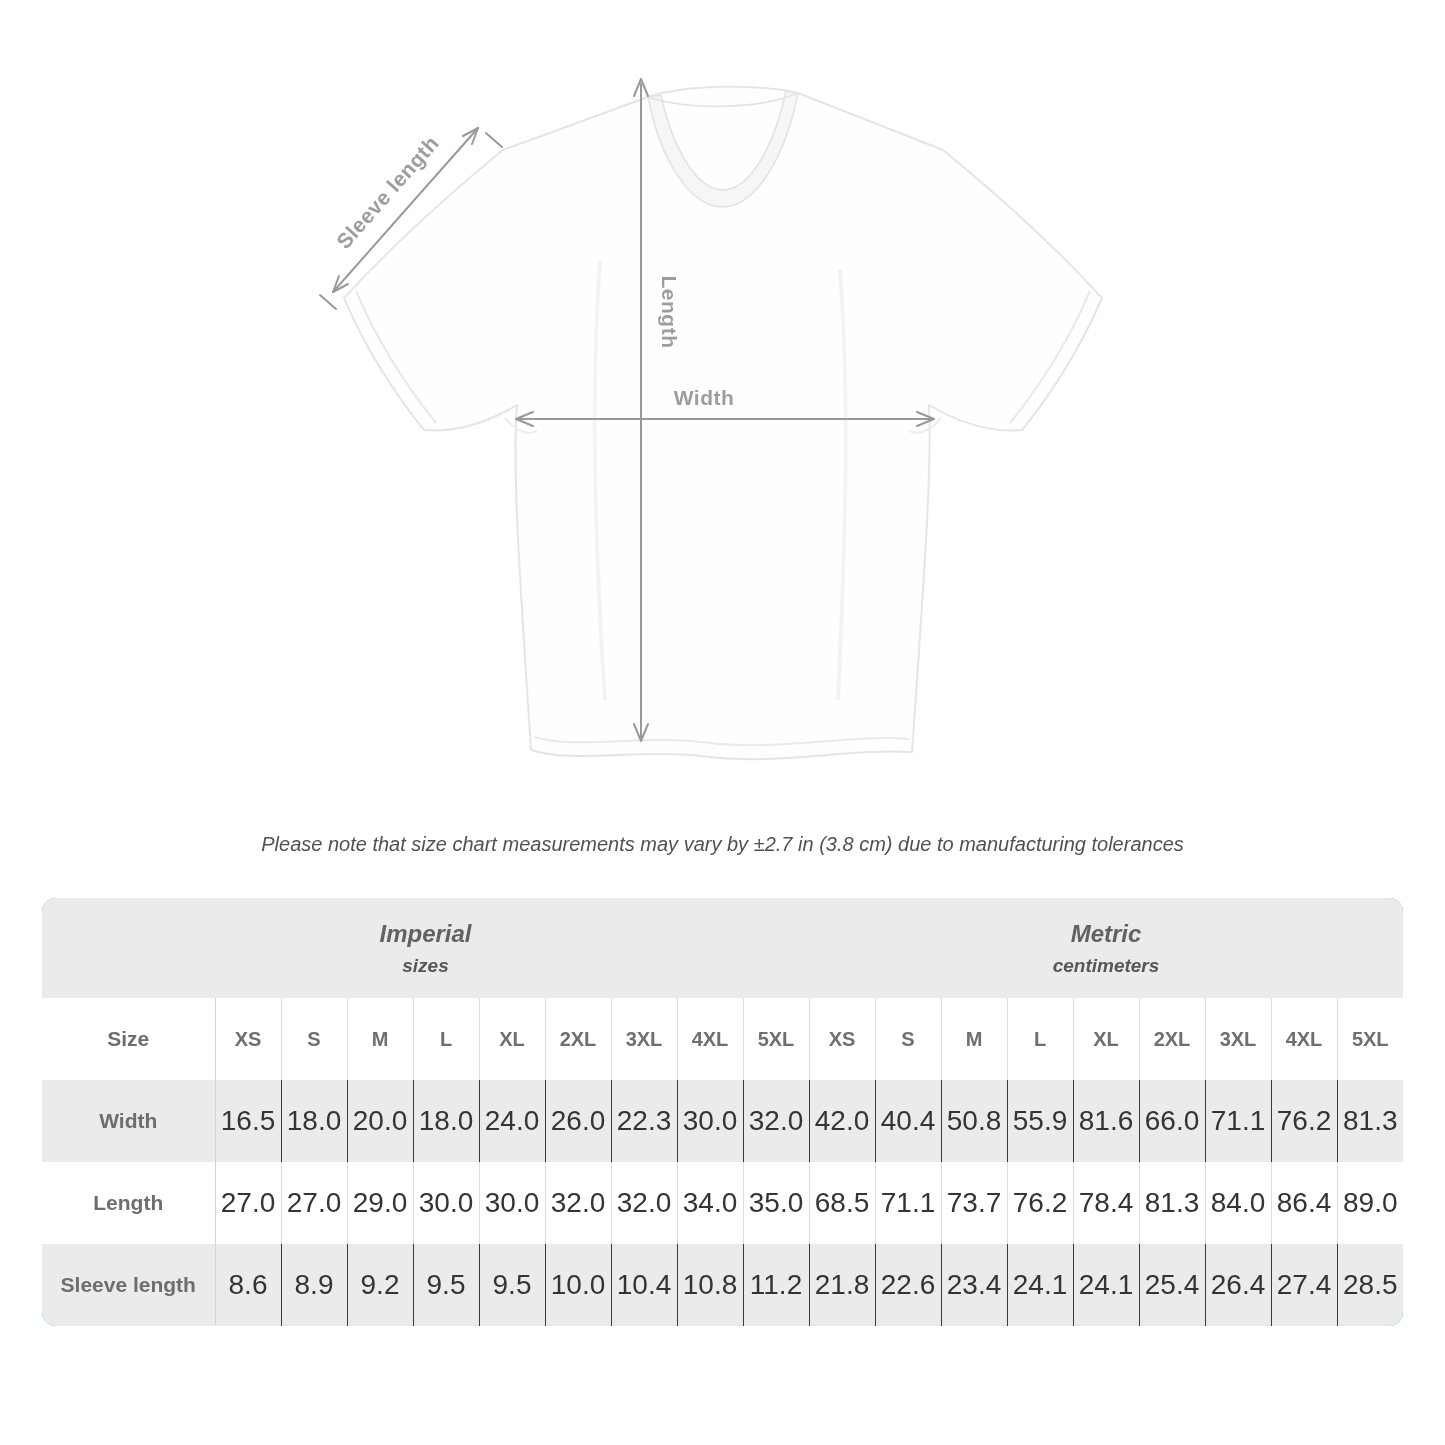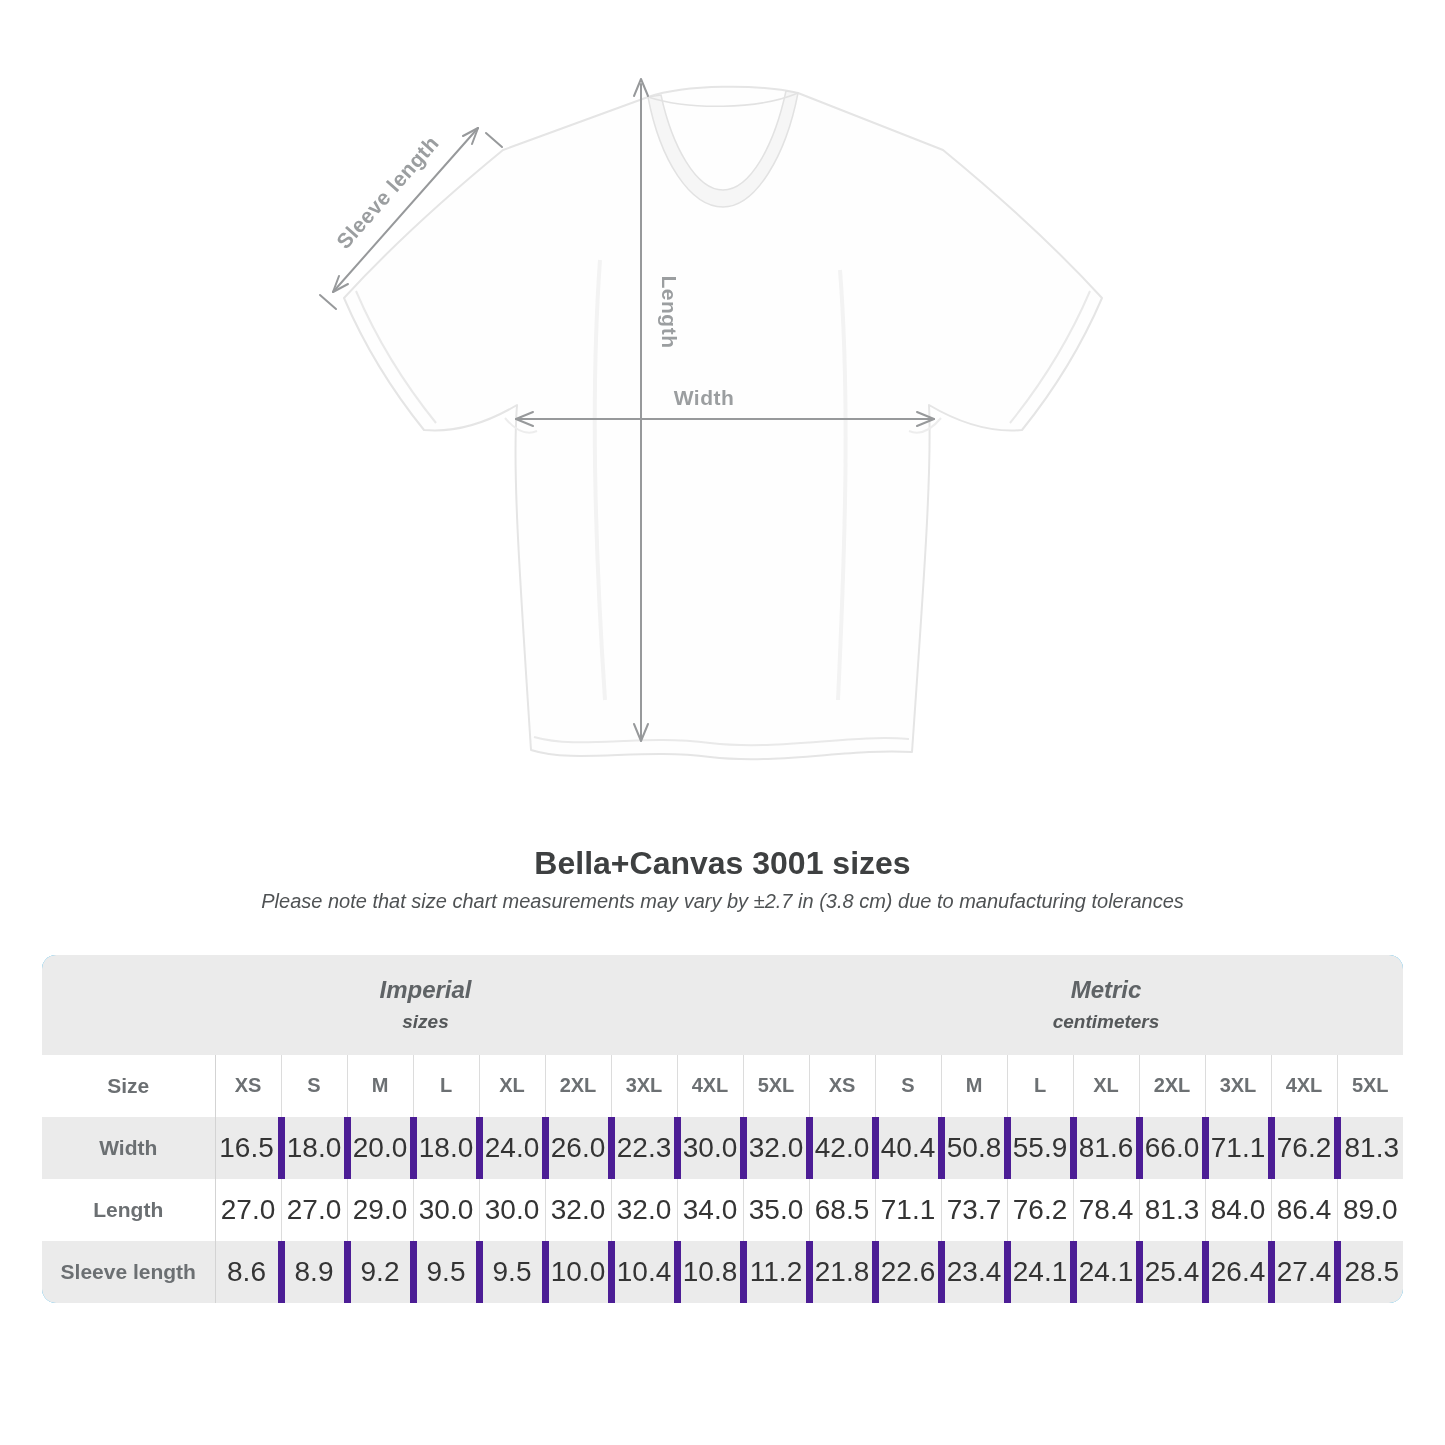--- a/index.html
+++ b/index.html
@@ -9,29 +9,29 @@
   .diagram svg{display:block;}
   .dim-label{fill:#9b9ea0;font-weight:bold;font-size:21px;letter-spacing:.5px;}
   h1.title{margin:20px 0 0 0;text-align:center;font-size:32px;line-height:1.15;
     color:#3e4041;font-weight:bold;}
   p.subtitle{margin:8px 0 0 0;text-align:center;font-style:italic;font-size:20px;color:#4f5254;}
   .panel{margin:42px 42px 0 42px;border-radius:14px;overflow:hidden;background:#0ea5e9;}
   table.sizes{width:100%;border-collapse:collapse;table-layout:fixed;}
   tr.units-row th{background:#ebebeb;height:100px;vertical-align:middle;padding:0;}
   .unit-label{font-size:24px;font-weight:bold;font-style:italic;color:#5f6366;text-align:center;}
   .unit-sub{font-size:19px;font-style:italic;color:#55585a;text-align:center;margin-top:7px;}
-  tr.row{height:62px;margin-top:32px;}
+  tr.row{height:82px;margin-top:32px;}
   tr.row th.rowlabel{font-size:21px;font-weight:bold;color:#6b6f72;text-align:center;padding:0;}
   tr.row td.cell{text-align:center;vertical-align:middle;padding:0;}
   tr.sizes-row td.cell{font-size:20px;font-weight:bold;color:#6c7073;}
   tr.data-row td.cell{font-size:28px;font-weight:normal;color:#343434;}
   tr.gray{background:#ebebeb;}
   tr.light{background:#ffffff;}
   tr.light td.cell{border-left:1px solid #dcdcdc;}
-  tr.gray td.cell{border-left:7px solid #4c1d95;}
+  tr.gray td.cell{border-left:1px solid #4c1d95;}
   tr.row td:nth-child(2){border-left:1px solid #d3d3d3;}
 </style>
 </head>
 <body>
 
 <div class="page">
 
   <div class="diagram">
     <svg width="1445" height="825" viewBox="0 0 1445 825">
 
@@ -73,21 +73,20 @@
           <path d="M 320 295 L 336 309"></path>
         </g>
       </g>
 
       <text class="dim-label" transform="translate(393,197) rotate(-48.5)" text-anchor="middle">Sleeve length</text>
       <text class="dim-label" transform="translate(662,312) rotate(90)" text-anchor="middle">Length</text>
       <text class="dim-label" x="704" y="405" text-anchor="middle">Width</text>
     </svg>
   </div>
 
-  <h1 class="title">Bella+Canvas 3001 sizes</h1>
   <p class="subtitle">Please note that size chart measurements may vary by ±2.7 in (3.8 cm) due to manufacturing tolerances</p>
 
   <div class="panel">
     <table class="sizes">
       <colgroup>
         <col style="width:173px">
         <col span="18">
       </colgroup>
       <tbody>
         <tr class="units-row">

